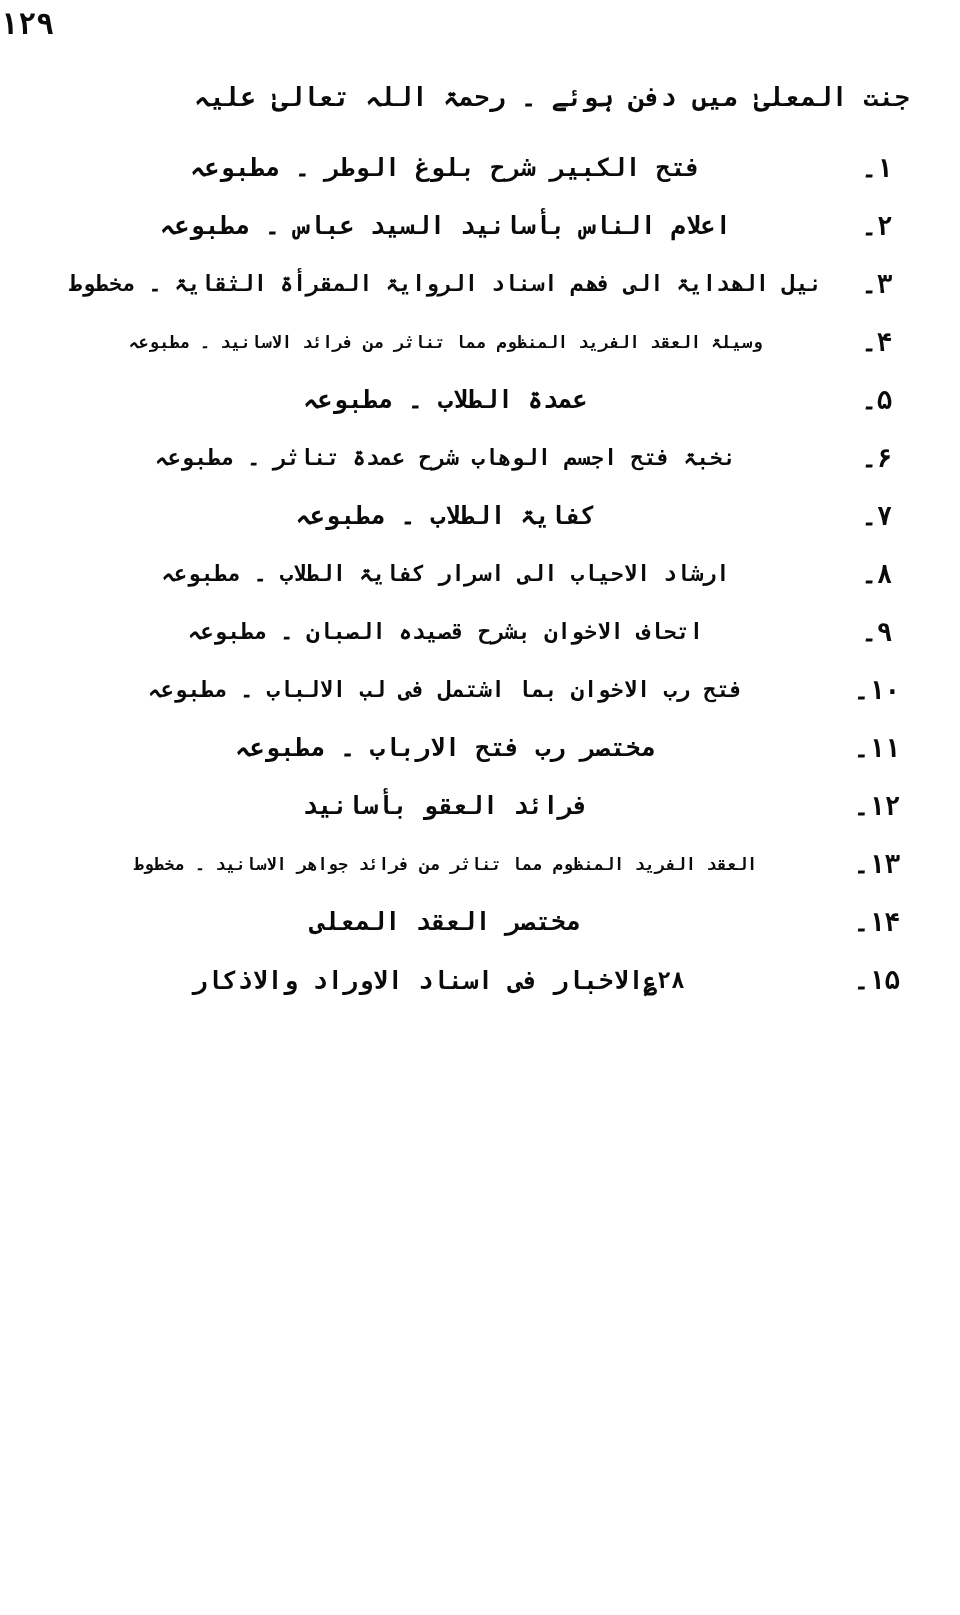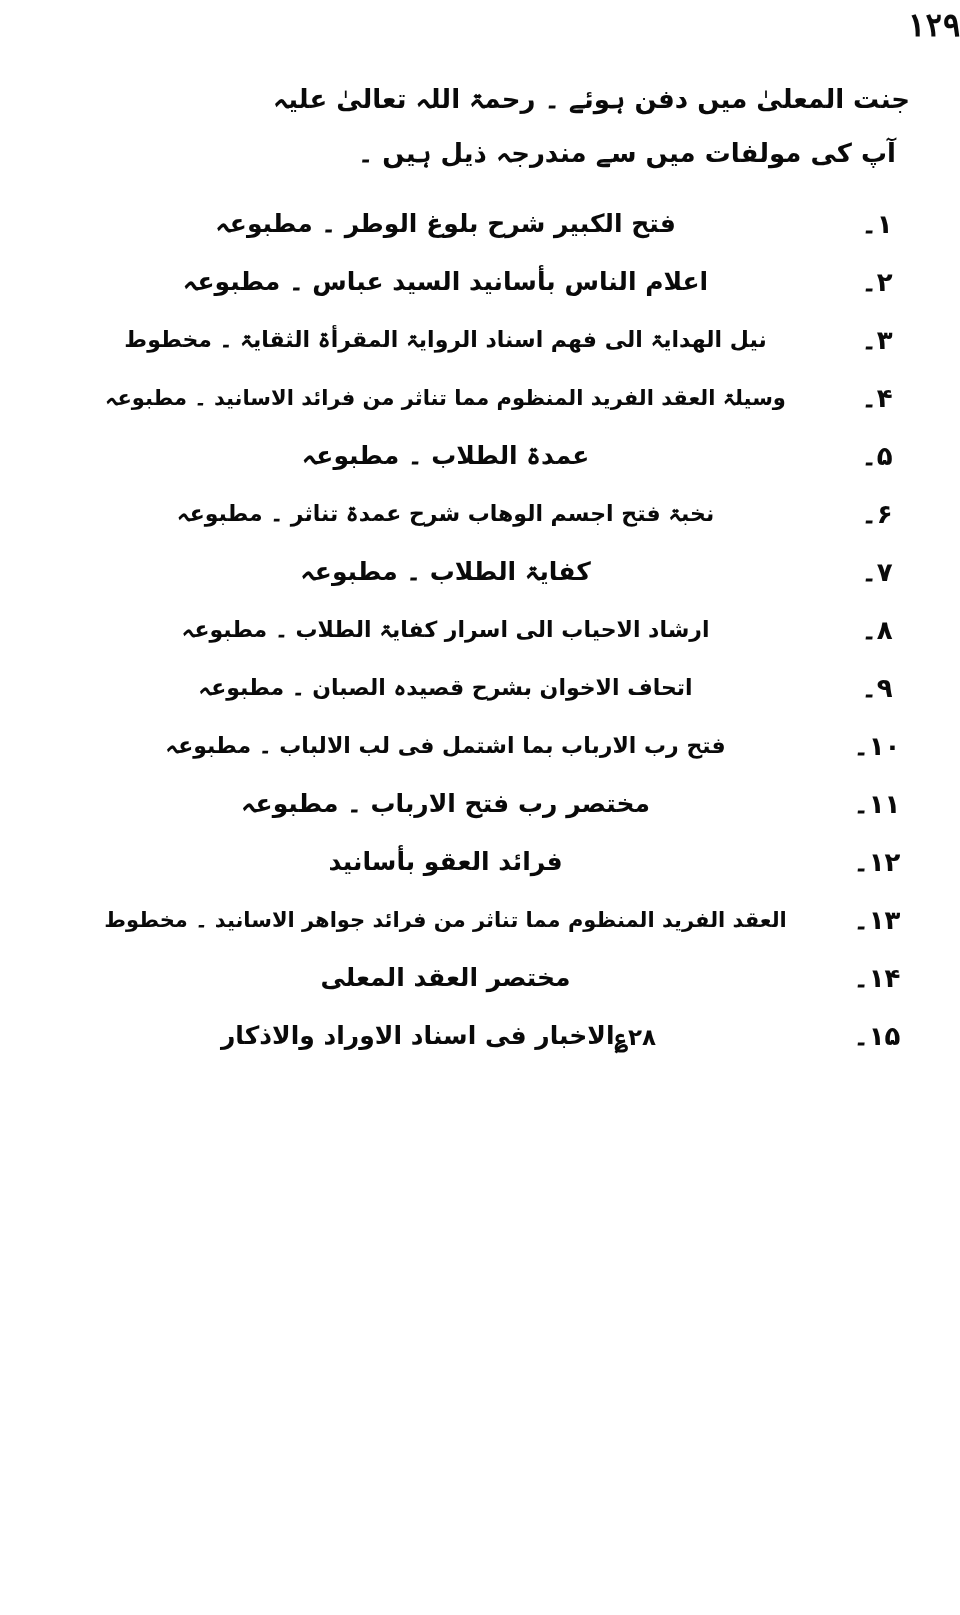--- a/index.html
+++ b/index.html
@@ -20,34 +20,35 @@
     height: 1615px;
     position: relative;
     box-sizing: border-box;
     padding: 0;
   }
   .page-number {
     position: absolute;
     top: 8px;
     left: 0;
     right: 0;
-    text-align: right;
+    text-align: left;
     font-size: 30px;
     line-height: 36px;
     letter-spacing: 1px;
-    font-family: Liberation Sans, sans-serif;
+    font-family: Liberation Mono, monospace;
     font-weight: 600;
     color: #0a0a0a;
   }
   .body-block {
     position: absolute;
     top: 72px;
     right: 40px;
     left: 57px;
     direction: rtl;
+    font-family: Liberation Mono, monospace;
   }
   .para {
     text-align: right;
     font-size: 26px;
     line-height: 54px;
     padding-right: 24px;
     font-weight: 600;
     white-space: nowrap;
   }
   .para.first {
@@ -82,40 +83,39 @@
     direction: rtl;
     padding-left: 6px;
     padding-right: 6px;
     white-space: nowrap;
     overflow: visible;
   }
   .item-text.small {
     font-size: 22px;
   }
   .item-text.xsmall {
-    font-size: 21px;
+    font-size: 17px;
   }
   .marker {
     display: inline-block;
     font-size: 23px;
     padding-right: 14px;
     vertical-align: middle;
   }
 </style>
 </head>
 <body>
 
 <div class="page">
 
   <div class="page-number">۱۲۹</div>
 
   <div class="body-block">
 
     <div class="para first">جنت المعلیٰ میں دفن ہوئے ۔ رحمۃ اللہ تعالیٰ علیہ</div>
-    <div class="para">آپ کی مولفات میں سے مندرجہ ذیل ہیں ۔</div>
 
     <div class="list">
 
       <div class="list-item">
         <div class="item-num">۱۔</div>
         <div class="item-text">فتح الکبیر شرح بلوغ الوطر ۔ مطبوعہ</div>
       </div>
 
       <div class="list-item">
         <div class="item-num">۲۔</div>
@@ -152,21 +152,21 @@
         <div class="item-text small">ارشاد الاحیاب الی اسرار کفایۃ الطلاب ۔ مطبوعہ</div>
       </div>
 
       <div class="list-item">
         <div class="item-num">۹۔</div>
         <div class="item-text small">اتحاف الاخوان بشرح قصیدہ الصبان ۔ مطبوعہ</div>
       </div>
 
       <div class="list-item">
         <div class="item-num">۱۰۔</div>
-        <div class="item-text small">فتح رب الارباب بما اشتمل فی لب الالباب ۔ مطبوعہ</div>
+        <div class="item-text small">فتح رب الاخوان بما اشتمل فی لب الالباب ۔ مطبوعہ</div>
       </div>
 
       <div class="list-item">
         <div class="item-num">۱۱۔</div>
         <div class="item-text">مختصر رب فتح الارباب ۔ مطبوعہ</div>
       </div>
 
       <div class="list-item">
         <div class="item-num">۱۲۔</div>
         <div class="item-text">فرائد العقو بأسانید</div>

